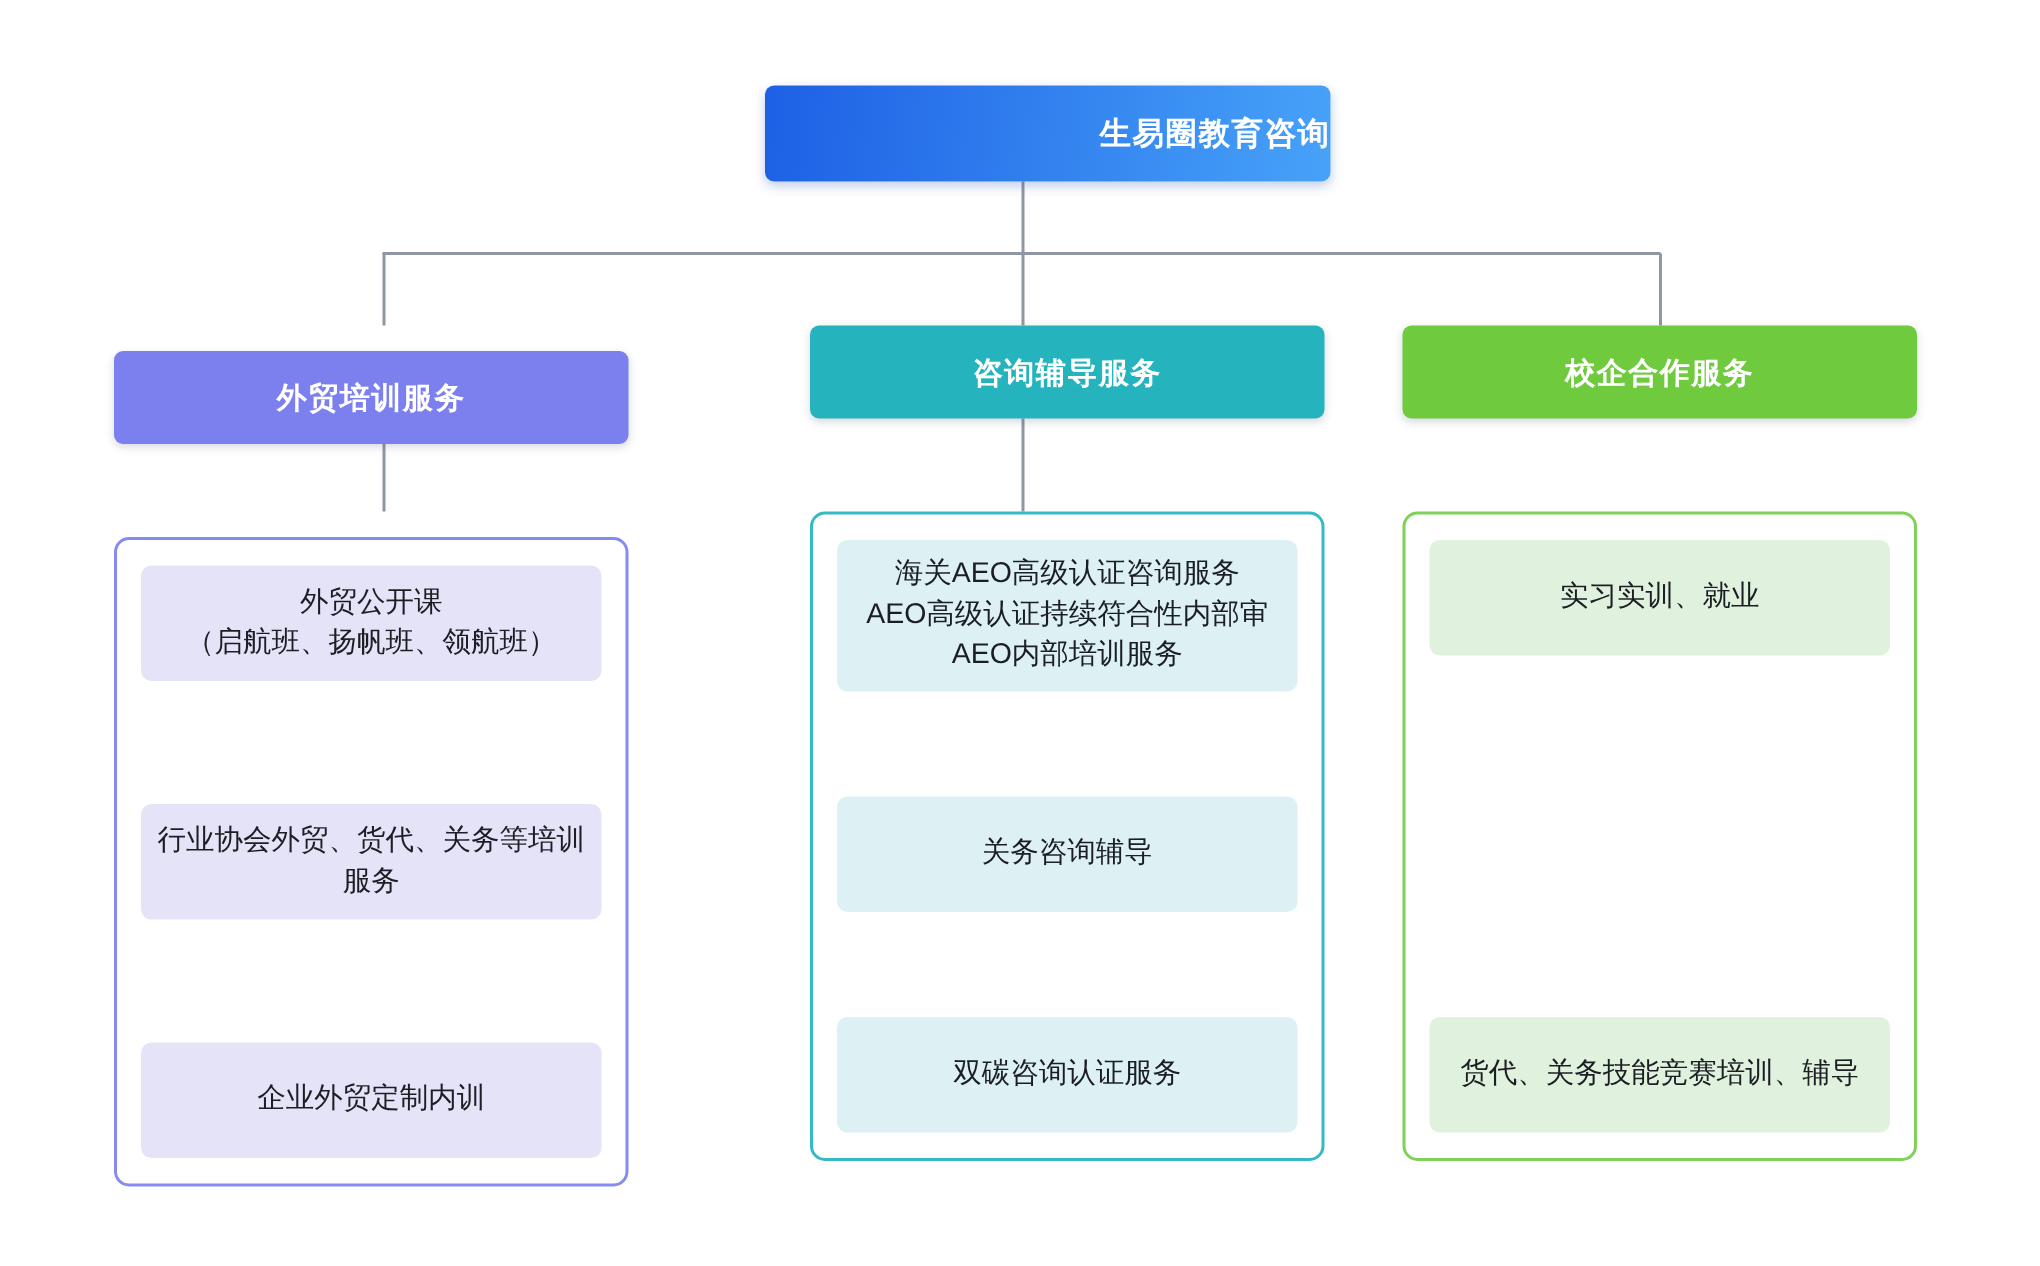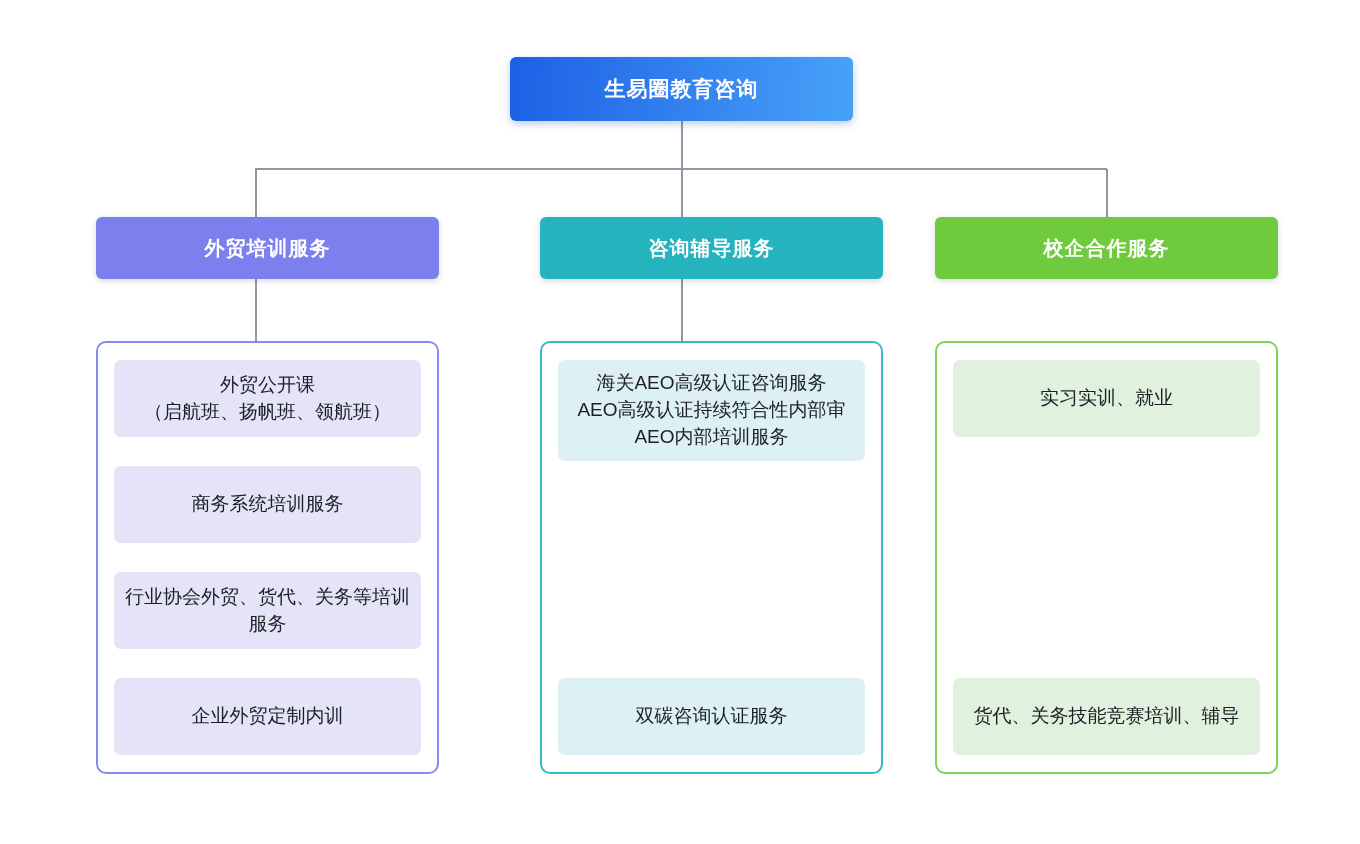--- a/index.html
+++ b/index.html
@@ -24,42 +24,43 @@
   .line.h { height: 1.5px; }
 
   
   .root-box {
     position: absolute;
     left: 510px; top: 57px;
     width: 343px; height: 64px;
     border-radius: 6px;
     background: linear-gradient(96deg, var(--g1, #1d60e5), var(--g2, #47a2f8));
     box-shadow: 0 3px 8px rgba(40, 90, 180, 0.30);
-    display: flex; align-items: center; justify-content: center;
+    display: flex; align-items: center; justify-content: flex-end;
     color: #ffffff;
     font-size: 21px;
     font-weight: bold;
     letter-spacing: 1px;
+    padding-left: 34px;
   }
 
   
   .branch-header {
     position: absolute;
     top: 217px;
     width: 343px; height: 62px;
     border-radius: 6px;
     background: var(--accent, #888);
     box-shadow: 0 2px 6px rgba(70, 80, 110, 0.22);
     display: flex; align-items: center; justify-content: center;
     color: #ffffff;
     font-size: 20px;
     font-weight: bold;
     letter-spacing: 1px;
   }
-  .bx1 { left: 96px; }
+  .bx1 { left: 76px; margin-top: 17px; }
   .bx2 { left: 540px; }
   .bx3 { left: 935px; }
 
   
   .branch-group {
     position: absolute;
     top: 341px;
     width: 343px; height: 433px;
     box-sizing: border-box;
     background: #ffffff;
@@ -107,29 +108,29 @@
   <div class="branch-header bx2" style="--accent: #25b4bd;">
     <span>咨询辅导服务</span>
   </div>
   <div class="branch-header bx3" style="--accent: #6fca3e;">
     <span>校企合作服务</span>
   </div>
 
   <div class="branch-group bx1" style="--border: #868bf1; --item-bg: #e4e3f8;">
     <div class="service-item">外贸公开课
 （启航班、扬帆班、领航班）</div>
-    <div class="service-item">商务系统培训服务</div>
     <div class="service-item">行业协会外贸、货代、关务等培训服务</div>
     <div class="service-item">企业外贸定制内训</div>
   </div>
 
   <div class="branch-group bx2" style="--border: #35bac3; --item-bg: #ddf0f3;">
     <div class="service-item">海关AEO高级认证咨询服务
 AEO高级认证持续符合性内部审
 AEO内部培训服务</div>
+    <div class="service-item">关务咨询辅导</div>
     <div class="service-item">双碳咨询认证服务</div>
   </div>
 
   <div class="branch-group bx3" style="--border: #7fd258; --item-bg: #e0f1dd;">
     <div class="service-item">实习实训、就业</div>
     <div class="service-item">货代、关务技能竞赛培训、辅导</div>
   </div>
 
 </div>
 

